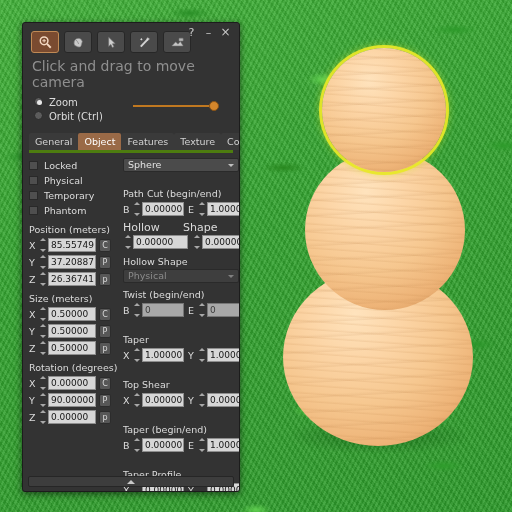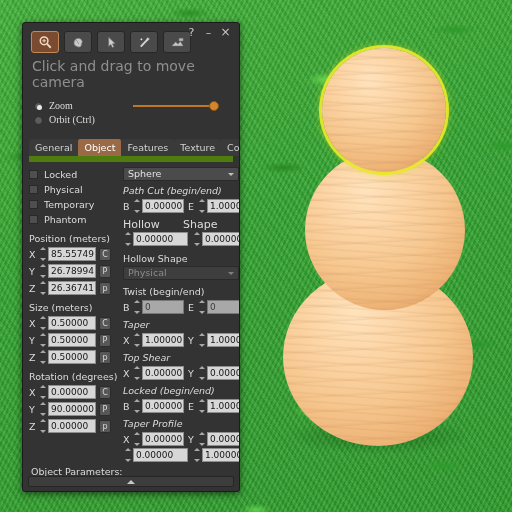--- a/index.html
+++ b/index.html
@@ -141,24 +141,23 @@
     color: #8f8f8f;
     font-size: 14px;
   }
 
   
   #camera-modes {
     padding: 7px 9px 0 11px;
     position: relative;
   }
   .radio-row {
-    display: flex; align-items: flex-end;
+    display: flex; align-items: flex-start;
     height: 14px;
     cursor: pointer;
-    font-family: Liberation Serif, serif;
   }
   .radio {
     width: 9px; height: 9px; border-radius: 50%;
     background: #5c5c5c;
     border: 1px solid #2a2a2a;
     margin-right: 6px;
     flex: none;
     position: relative;
   }
   .radio.on::after {
@@ -196,22 +195,22 @@
   }
   #more-info {
     color: #b9d46a;
     text-decoration: underline;
     cursor: pointer;
   }
 
   
   #tabs {
     display: flex;
-    margin: 14px 6px 0 6px;
-    border-bottom: 6px solid #4d7c0f;
+    margin: 8px 6px 0 6px;
+    border-bottom: 3px solid #4d7c0f;
   }
   .tab {
     padding: 3px 6px 3px 6px;
     font-size: 9.5px;
     color: #d2d2d2;
     cursor: pointer;
     background: #3a3a3a;
     border-radius: 2px 2px 0 0;
   }
   .tab.active {
@@ -240,21 +239,21 @@
     margin-right: 6px;
     flex: none;
   }
   .chk-label { font-size: 9.5px; color: #dcdcdc; }
 
   .grp-label {
     font-size: 9.5px;
     color: #dcdcdc;
     margin: 6px 0 2px 0;
   }
-  .grp-label.tight { margin-top: 4px; font-style: italic; }
+  .grp-label.tight { margin-top: 16px; }
 
   .spin-row {
     display: flex; align-items: center;
     height: 16px;
     margin-bottom: 1px;
   }
   .axis {
     width: 9px;
     font-size: 9.5px;
     color: #dcdcdc;
@@ -493,21 +492,21 @@
           </span>
         <span class="num w-pos">85.55749</span>
         <span class="cpbtn">C</span>
       </div>
       <div class="spin-row">
         <span class="axis">Y</span>
         <span class="spinner">
             <i class="up"></i>
             <i class="down"></i>
           </span>
-        <span class="num w-pos">26.78994</span>
+        <span class="num w-pos">37.20887</span>
         <span class="cpbtn">P</span>
       </div>
       <div class="spin-row">
         <span class="axis">Z</span>
         <span class="spinner">
             <i class="up"></i>
             <i class="down"></i>
           </span>
         <span class="num w-pos">26.36741</span>
         <span class="cpbtn">p</span>
@@ -679,21 +678,21 @@
         <div class="half">
           <span class="axis">Y</span>
           <span class="spinner">
               <i class="up"></i>
               <i class="down"></i>
             </span>
           <span class="num w-half">0.00000</span>
         </div>
       </div>
 
-      <div class="grp-label tight">Locked (begin/end)</div>
+      <div class="grp-label tight">Taper (begin/end)</div>
       <div class="pair">
         <div class="half">
           <span class="axis">B</span>
           <span class="spinner">
               <i class="up"></i>
               <i class="down"></i>
             </span>
           <span class="num w-half">0.00000</span>
         </div>
         <div class="half">

